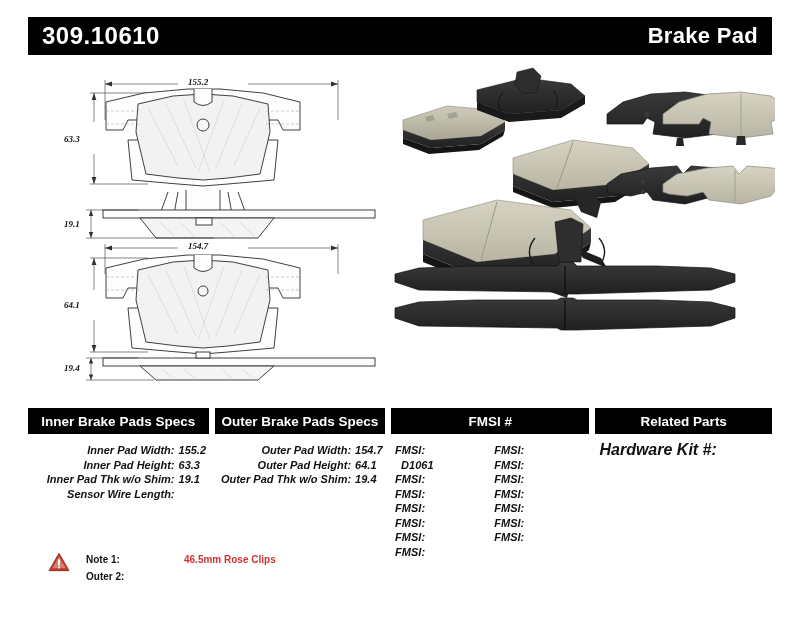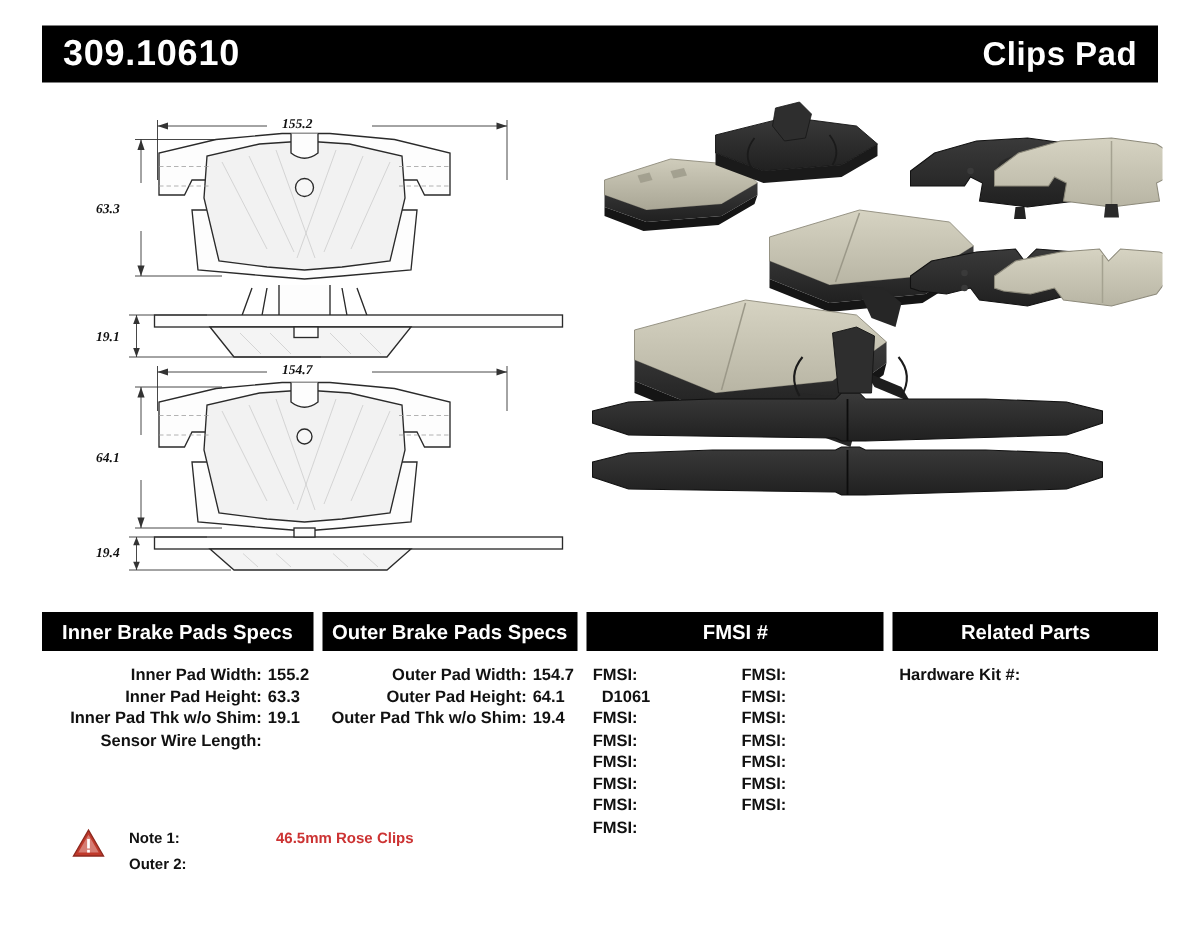--- a/index.html
+++ b/index.html
@@ -48,21 +48,21 @@
     background:#000000;color:#ffffff;
     font-size:13.5px;font-weight:bold;
     display:flex;align-items:center;justify-content:center;
     box-sizing:border-box;
   }
   .th.inner{width:182px;text-align:center;}
   .th.outer{width:172px;}
   .th.fmsi{width:200px;}
   .th.related{width:178px;}
 
-  .tbody{display:flex;gap:6px;padding-top:9px;}
+  .tbody{display:flex;gap:6px;padding-top:9px;font-style:italic;}
   .col{box-sizing:border-box;}
   .col.inner{width:182px;}
   .col.outer{width:172px;}
   .col.fmsi{width:200px;display:flex;}
   .col.related{width:178px;}
 
   .spec-row{
     display:flex;justify-content:flex-end;
     font-size:11px;font-weight:bold;line-height:14.5px;
     white-space:nowrap;
@@ -72,41 +72,41 @@
 
   .fmsi-sub{width:50%;}
   .fmsi-row{
     display:flex;font-size:11px;font-weight:bold;line-height:14.5px;
     white-space:nowrap;padding-left:4px;flex-direction:column;
   }
   .fmsi-row .lbl{}
   .fmsi-row .val{padding-left:6px;}
 
   .related-row{
-    font-size:11px;font-weight:bold;line-height:14.5px;
+    font-size:16px;font-weight:bold;line-height:14.5px;
     white-space:nowrap;padding-left:4px;
   }
 
   
   .notes{position:absolute;left:48px;top:551px;display:flex;align-items:flex-start;}
   .warn-icon{width:22px;height:20px;margin-top:1px;flex:none;}
   .note-lines{margin-left:16px;}
   .note-row{display:flex;font-size:10px;font-weight:bold;line-height:17px;white-space:nowrap;}
   .note-row .lbl{width:46px;}
   .note-row .val{padding-left:6px;}
   .note-row .val.accent{color:#cc3333;margin-left:46px;}
 </style>
 </head>
 <body>
 
 <div class="page">
 
   <div class="header-bar">
     <span class="part-number">309.10610</span>
-    <span class="category">Clips Pad</span>
+    <span class="category">Brake Pad</span>
   </div>
 
   <div class="drawings">
     <svg width="350" height="320" viewBox="0 0 350 320">
       <g fill="none" stroke="#333" stroke-width="0.7">
 
         <g stroke-width="0.6">
           <line x1="77" y1="18" x2="77" y2="58"></line>
           <line x1="310" y1="18" x2="310" y2="58"></line>
           <line x1="77" y1="22" x2="150" y2="22"></line>

